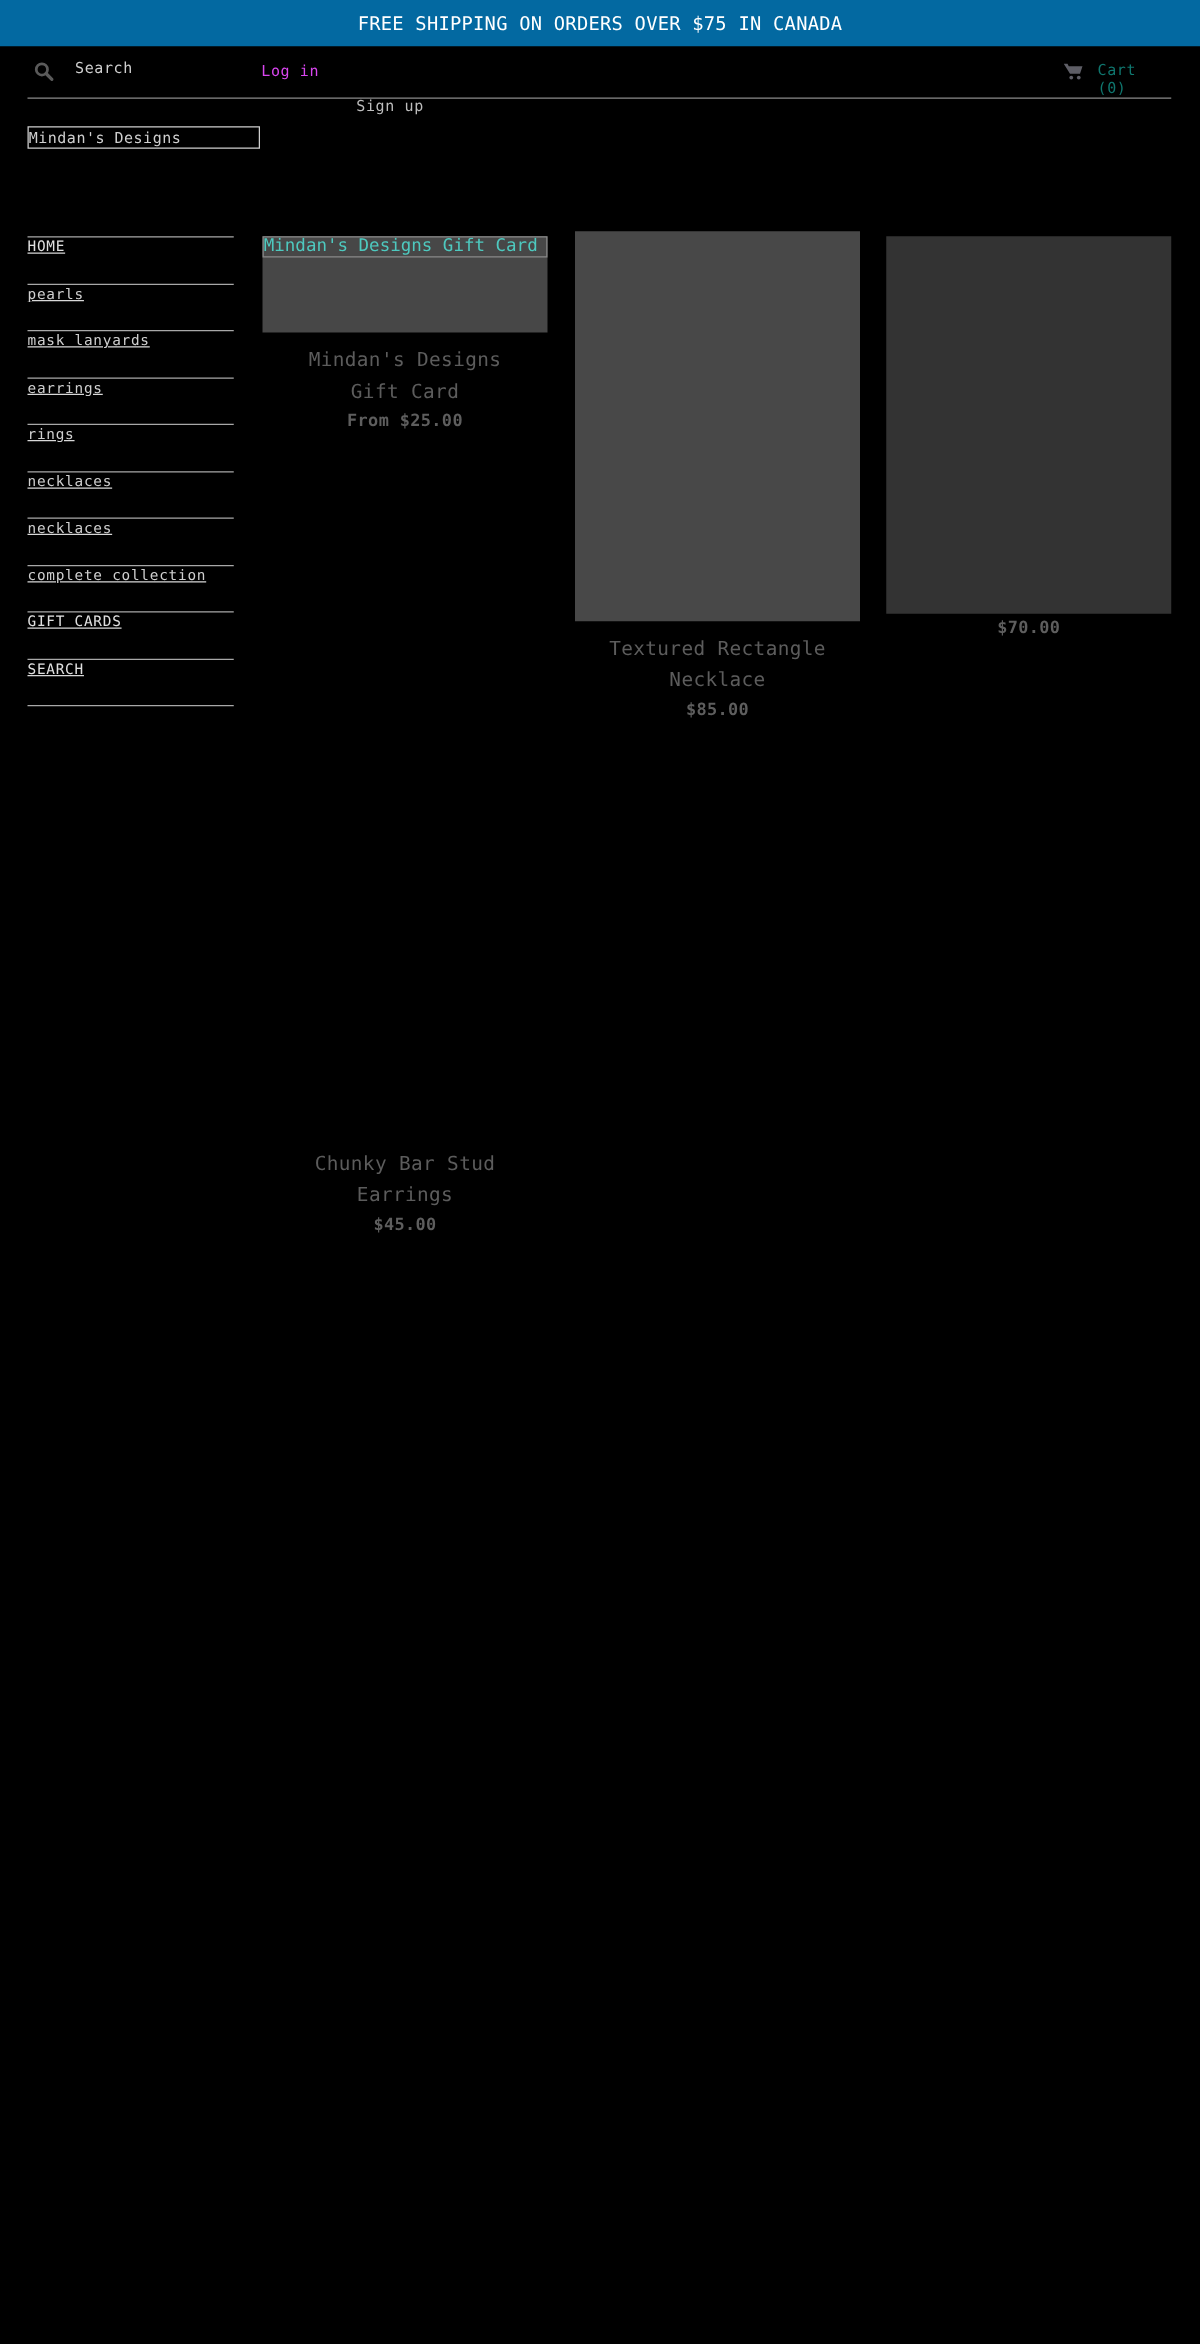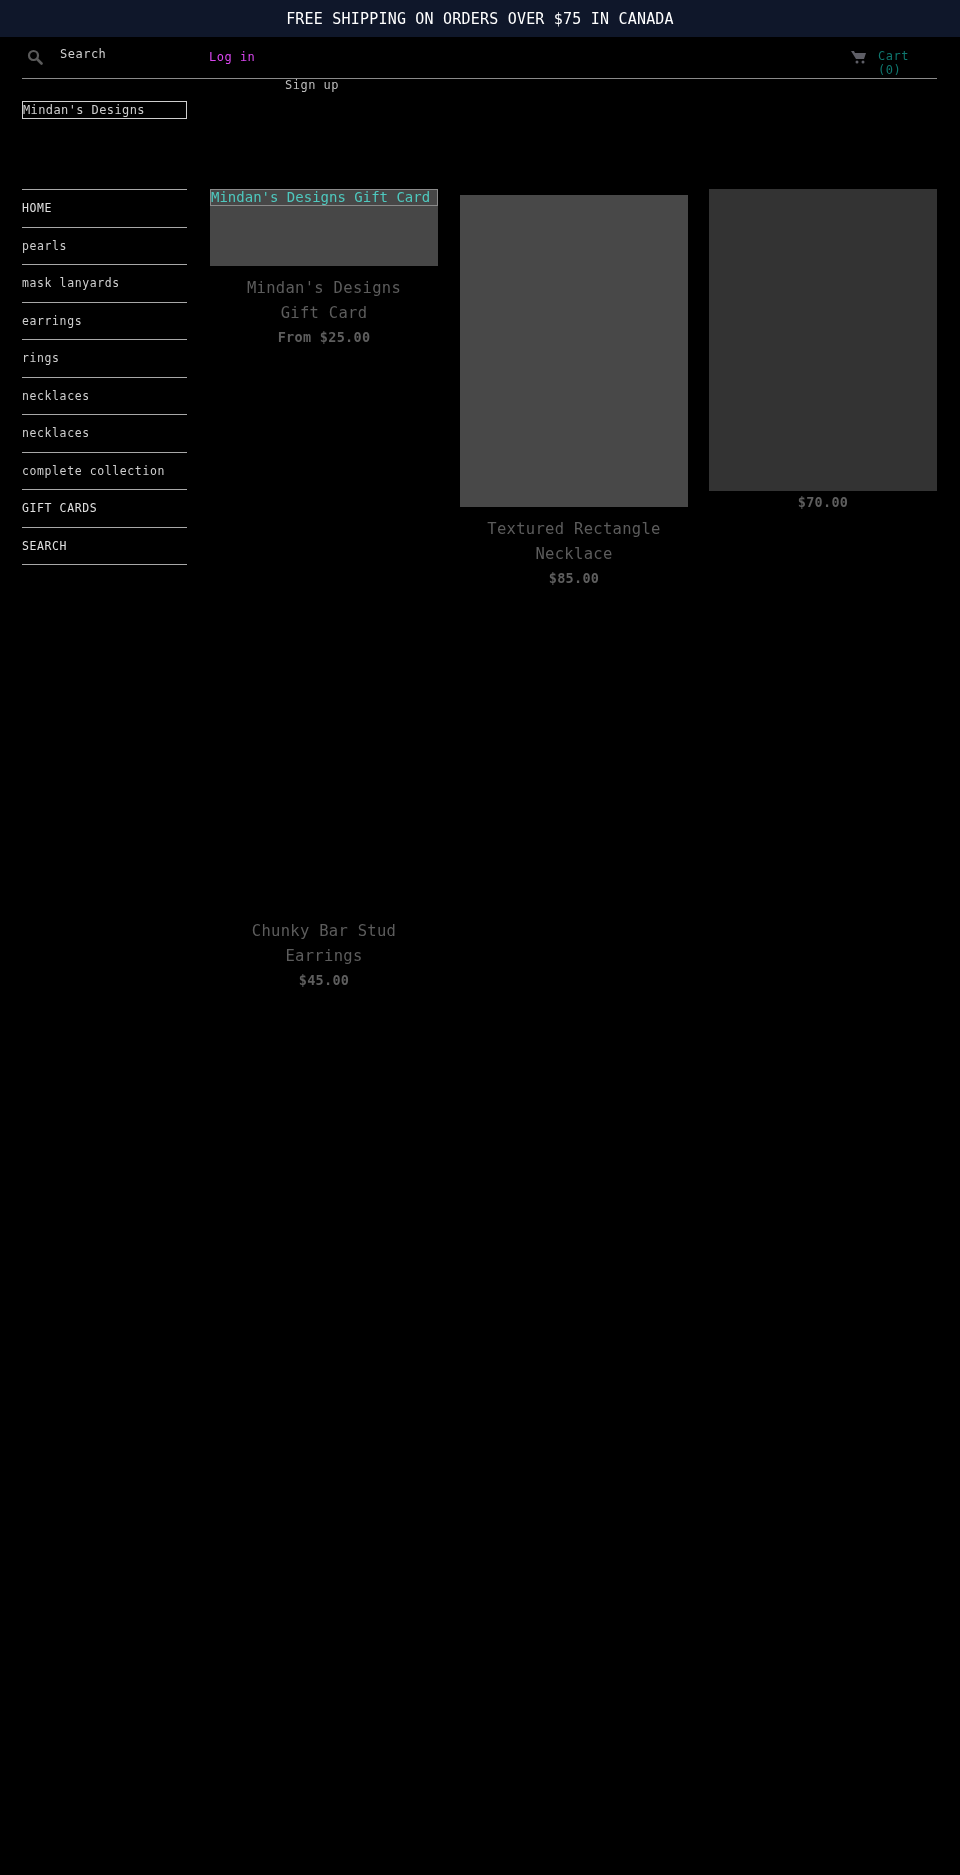--- a/index.html
+++ b/index.html
@@ -1,41 +1,41 @@
 <!DOCTYPE html>
 <html><head>
   <meta charset="utf-8">
   <style>
     * { box-sizing: border-box; margin: 0; padding: 0; }
     html, body { width: 960px; height: 1875px; background: #000; overflow: hidden; }
     body { font-family: "DejaVu Sans Mono", monospace; color: #d8d8d8; position: relative; }
 
     .banner {
       position: absolute; left: 0; top: 0; width: 960px; height: 37px;
-      background: #0f172a; color: #fff;
+      background: #0369a1; color: #fff;
       display: flex; align-items: center; justify-content: center;
       font-size: 15px; letter-spacing: 0.2px;
     }
 
     .header { position: absolute; left: 22px; top: 37px; width: 915px; height: 42px; border-bottom: 1px solid #8a8a8a; }
     .search-icon { position: absolute; left: 5px; top: 12px; width: 16px; height: 16px; }
     .search-label { position: absolute; left: 38px; top: 10px; font-size: 12px; color: #cfcfcf; letter-spacing: 0.5px; }
     .login-link { position: absolute; left: 187px; top: 13px; font-size: 12px; color: #d946ef; letter-spacing: 0.5px; text-decoration: none; }
     .signup-link { position: absolute; left: 263px; top: 13px; font-size: 12px; color: #bdbdbd; letter-spacing: 0.5px; text-decoration: none; margin-top: 28px; }
     .cart-icon { position: absolute; left: 829px; top: 13px; width: 16px; height: 14px; }
     .cart-link { position: absolute; left: 856px; top: 12px; font-size: 12px; color: #0f766e; letter-spacing: 0.5px; text-decoration: none; }
 
     .logo-box {
-      position: absolute; left: 22px; top: 101px; width: 165px; height: 18px;
+      position: absolute; left: 22px; top: 101px; width: 186px; height: 18px;
       border: 1px solid #cfcfcf; font-size: 12px; color: #cfcfcf;
       line-height: 16px; padding-left: 0; letter-spacing: 0.4px; white-space: nowrap; overflow: hidden;
     }
 
     .sidebar { position: absolute; left: 22px; top: 189px; width: 165px; border-top: 1px solid #a8a8a8; list-style: none; }
-    .sidebar li { height: 37.5px; border-bottom: 1px solid #a8a8a8; display: flex; align-items: center; }
+    .sidebar li { height: 37.5px; border-bottom: 1px solid #a8a8a8; display: flex; align-items: flex-start; text-decoration: underline; }
     .sidebar a { font-size: 11.5px; color: #cfcfcf; text-decoration: none; letter-spacing: 0.6px; }
     .sidebar a.upper { color: #e0e0e0; }
 
     .product { position: absolute; width: 228px; text-align: center; }
     .product .img { width: 228px; position: relative; }
     .product .alt-text {
       position: absolute; left: 0; top: 0; width: 228px; height: 17px;
       border: 1px solid #8a8a8a; color: #4ec9bf; font-size: 14px; line-height: 15px;
       text-align: left; white-space: nowrap; overflow: hidden;
     }
@@ -103,21 +103,21 @@
 </ul>
 
 <div class="product" style="left:210px; top:189px;">
   <div class="img" style="height:77px; background:#474747;">
     <div class="alt-text">Mindan's Designs Gift Card</div>
   </div>
   <div class="title">Mindan's Designs Gift Card</div>
   <div class="price">From $25.00</div>
 </div>
 
-<div class="product" style="left:460px; top:195px;">
+<div class="product" style="left:460px; top:185px;">
   <div class="img" style="height:312px; background:#484848;"></div>
   <div class="title">Textured Rectangle Necklace</div>
   <div class="price">$85.00</div>
 </div>
 
 <div class="product" style="left:709px; top:189px;">
   <div class="img" style="height:302px; background:#333333;"></div>
   <div class="price">$70.00</div>
 </div>
 

